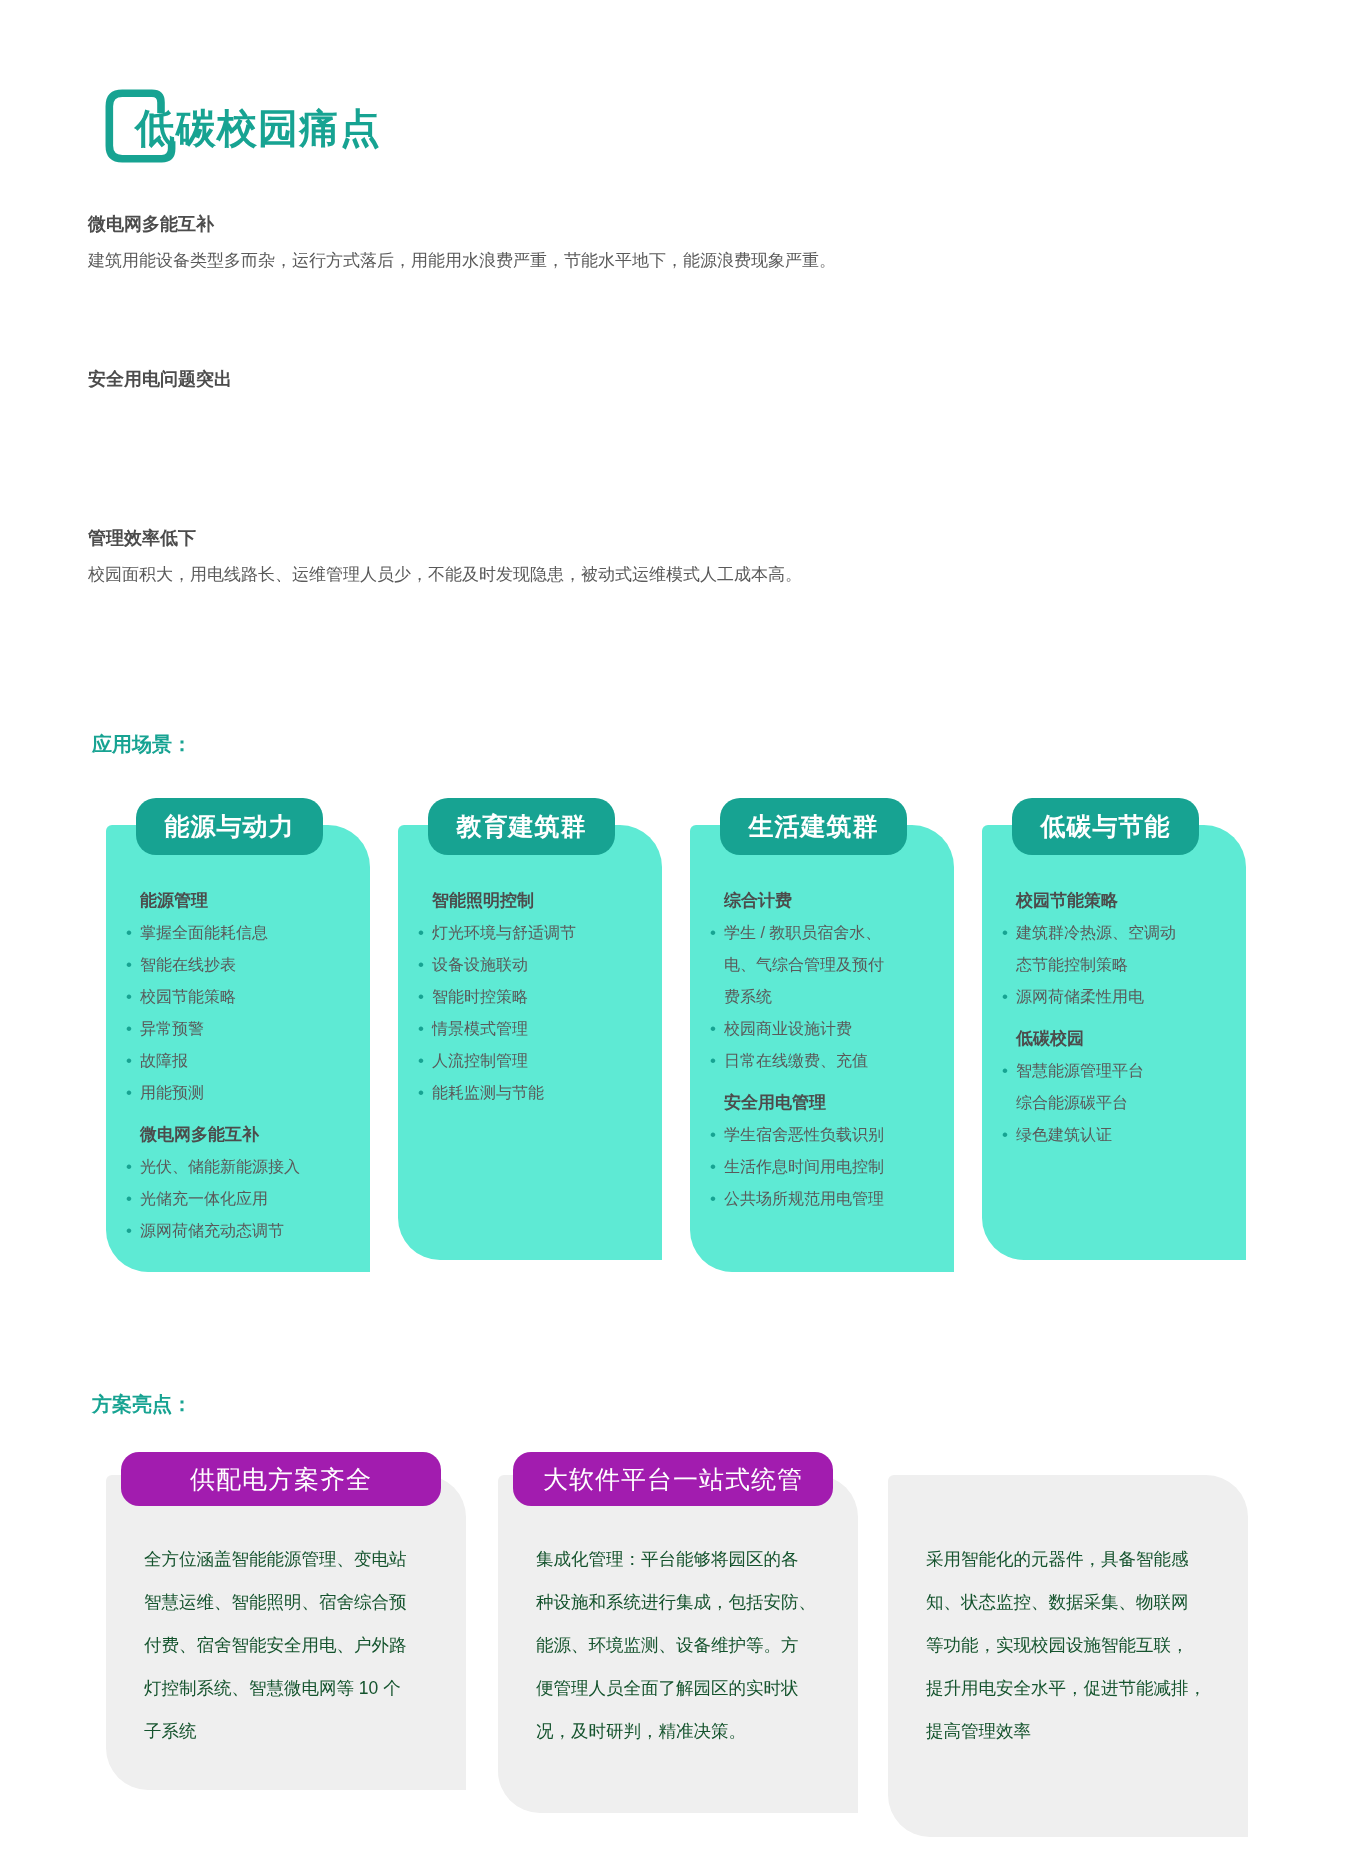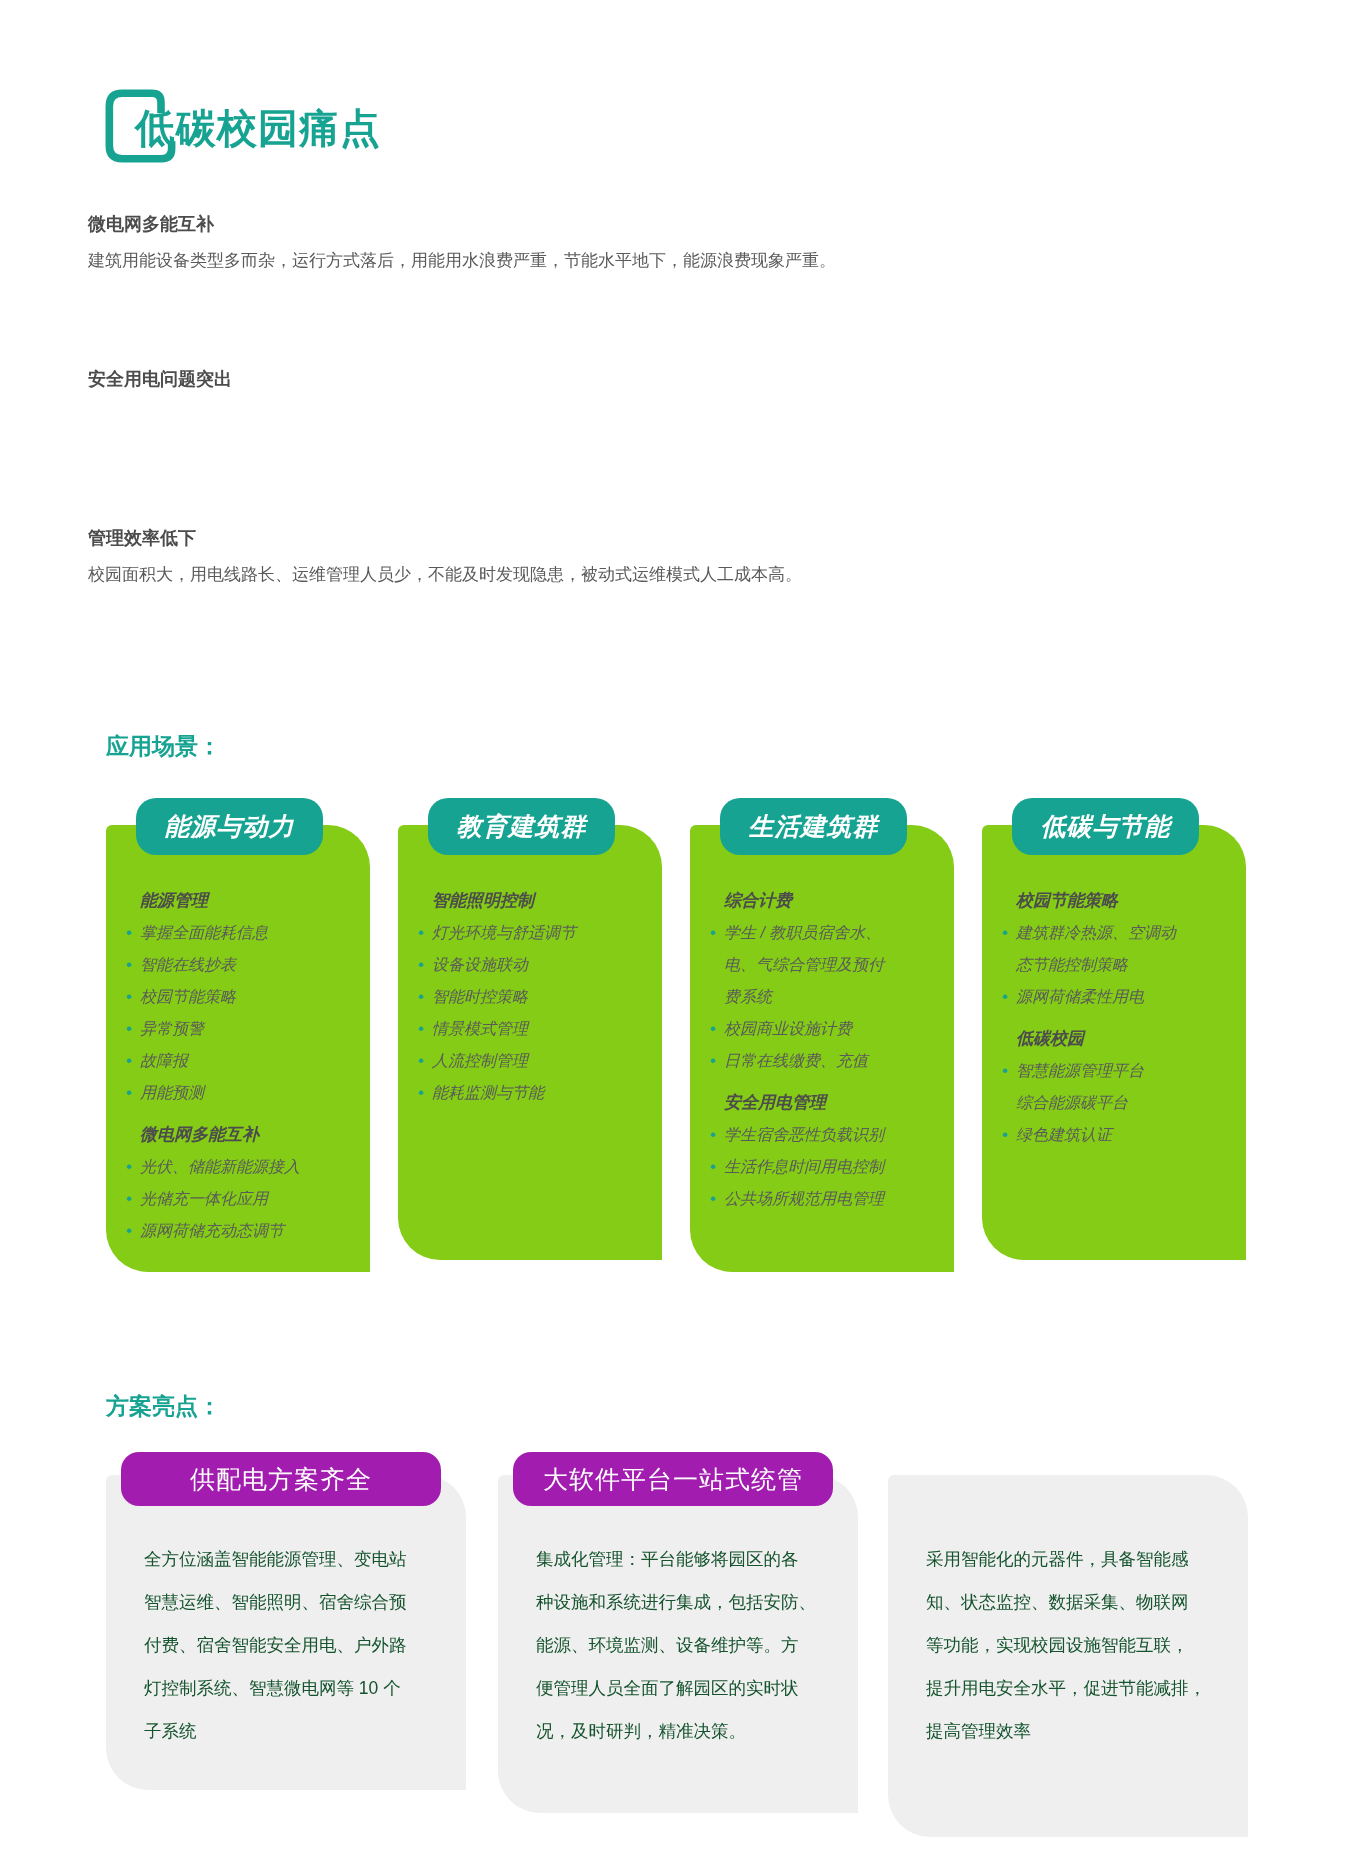--- a/index.html
+++ b/index.html
@@ -11,27 +11,27 @@
   .hdr-icon { position:absolute; left:92px; top:88px; width:84px; height:76px; }
   .page-title { position:absolute; left:127px; top:101px; font-size:40px; font-weight:bold; color:#17a392; letter-spacing:1px; }
 
   
   .pain { position:absolute; left:80px; width:1100px; }
   .pain h3 { font-size:18px; font-weight:bold; color:#4c4c4c; line-height:28px; margin-bottom:10px; }
   .pain p { font-size:17px; color:#5a5a5a; line-height:26px; }
   .pain-0 { top:210px; } .pain-1 { top:365px; } .pain-2 { top:524px; }
 
   
-  .section-label { position:absolute; left:98px; font-size:23px; font-weight:bold; color:#17a392; }
+  .section-label { position:absolute; left:84px; font-size:20px; font-weight:bold; color:#17a392; }
   .label-scenarios { top:731px; }
   .label-highlights { top:1391px; }
 
   
-  .scard { position:absolute; top:825px; width:264px; background:#84cc16;
-           border-radius:6px 42px 0 42px;font-style:italic; }
+  .scard { position:absolute; top:825px; width:264px; background:#5eead4;
+           border-radius:6px 42px 0 42px; }
   .scard-0 { left:98px;  height:447px; }
   .scard-1 { left:390px; height:435px; }
   .scard-2 { left:682px; height:447px; }
   .scard-3 { left:974px; height:435px; }
   .scard .pill { position:absolute; top:-27px; left:30px; width:187px; height:57px;
                  background:#17a392; border-radius:20px; color:#fff;
                  display:flex; align-items:center; justify-content:center;
                  font-size:25px; font-weight:bold; letter-spacing:1px; }
   .scard .body { padding:60px 20px 0 34px; }
   .scard h4 { font-size:17px; font-weight:bold; color:#4c4c4c; line-height:32px; }

